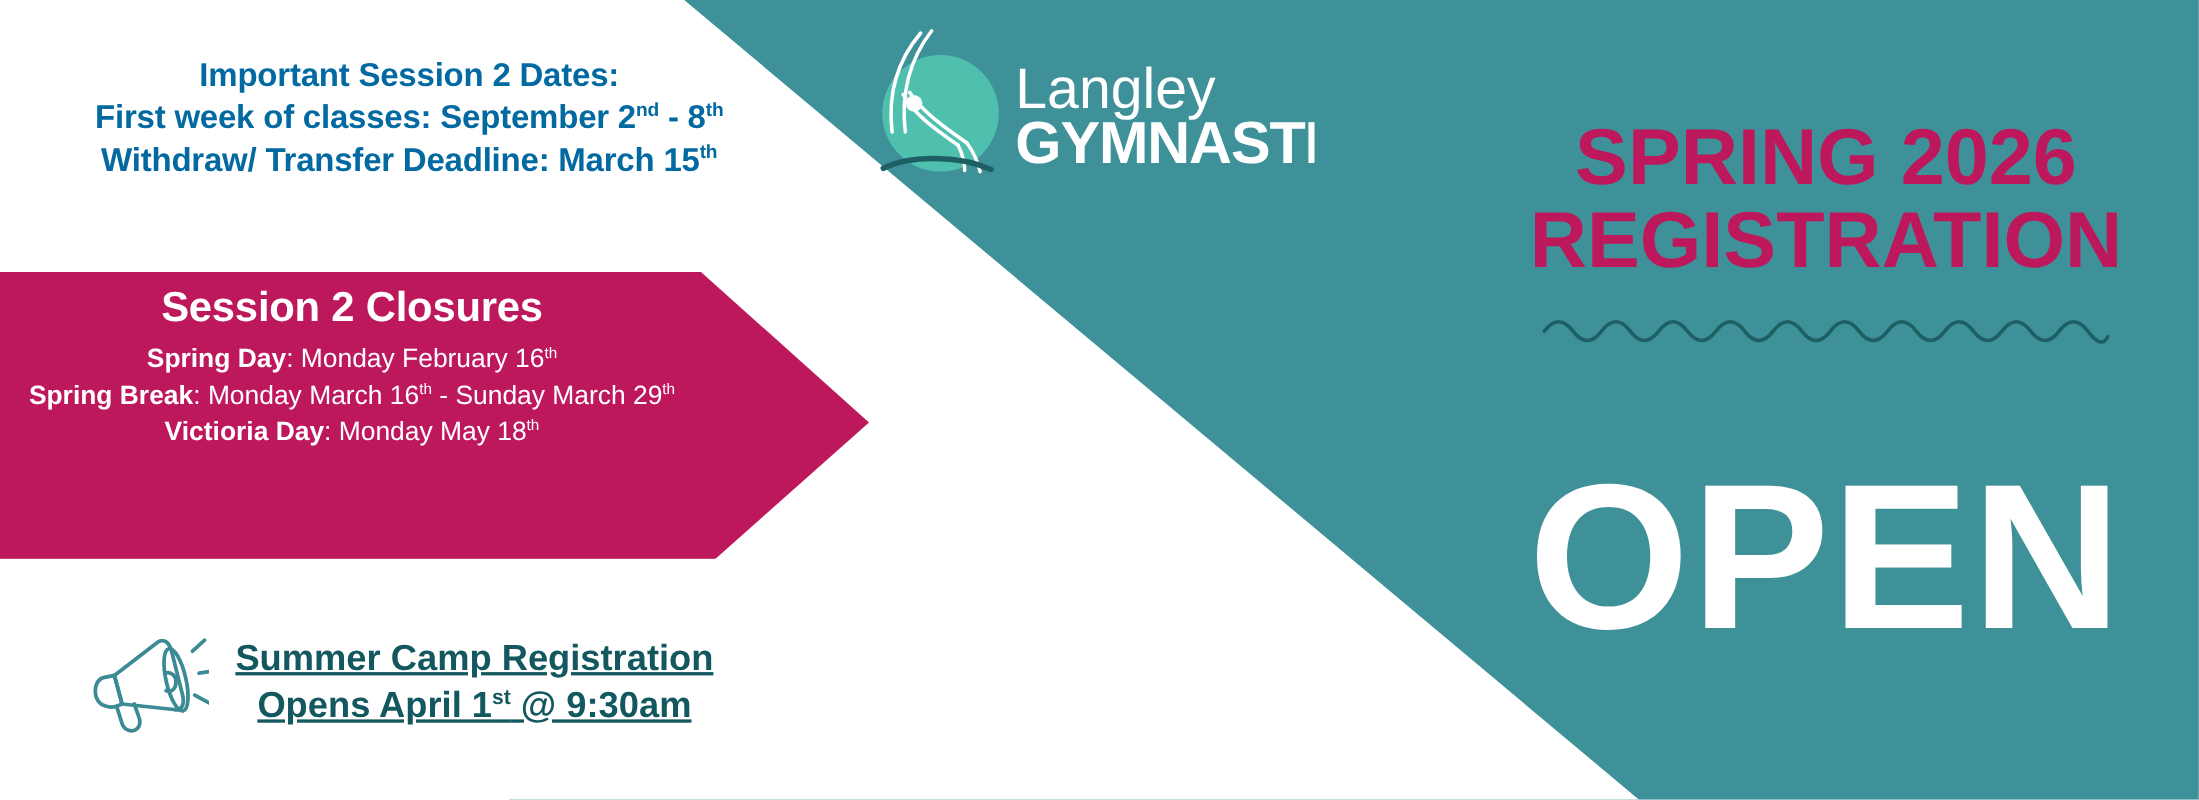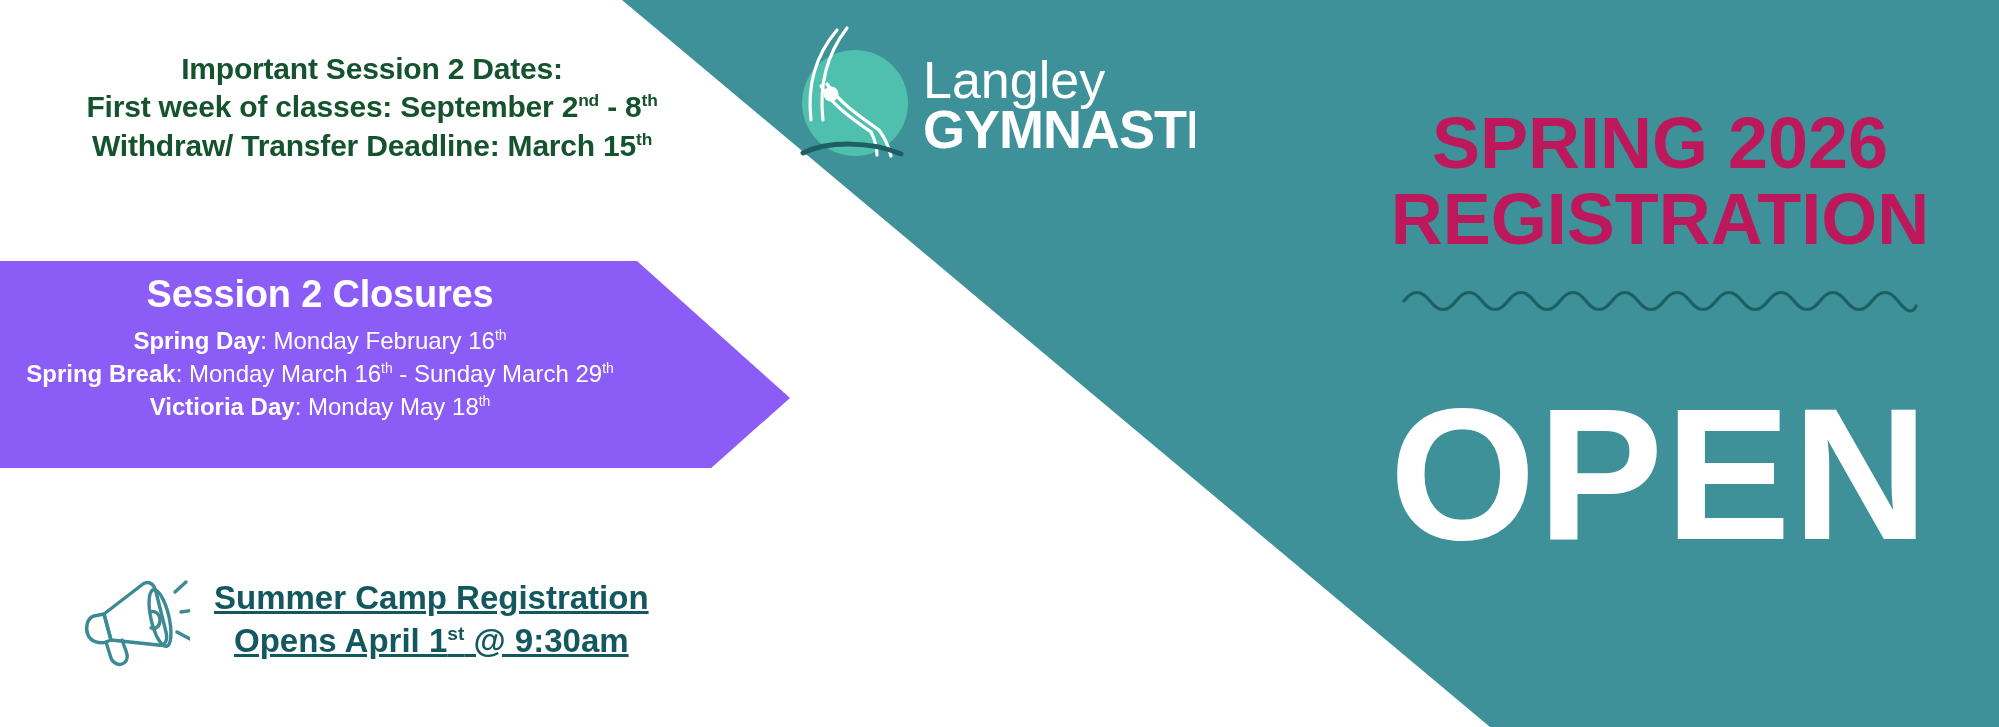--- a/index.html
+++ b/index.html
@@ -22,34 +22,34 @@
   #logo{
     position:absolute; left:775px; top:8px;
     width:420px; height:160px; z-index:3;
   }
   #logo svg{ display:block; }
 
   
   #important-dates{
     position:absolute; left:0; top:50px; width:700px;
     text-align:center; z-index:4;
-    color:#14532d;
+    color:#0369a1;
     font-weight:bold;
     line-height:1.28;
     padding-left:44px;
   }
   #important-dates .ln{ font-size:30px; letter-spacing:-0.2px; white-space:nowrap;}
   #important-dates .ln.l1{ font-size:30px; }
   sup{ font-size:.58em; vertical-align:super; line-height:0; }
 
   
   #closures-banner{
-    position:absolute; left:0; top:261px;
-    width:790px; height:207px; z-index:4;
-    background:#8b5cf6;
+    position:absolute; left:0; top:247px;
+    width:790px; height:261px; z-index:4;
+    background:#be185d;
     clip-path: polygon(0 0, 637px 0, 790px 137px, 637px 273px, 0 273px);
     padding-top:12px;
   }
   #closures-title{
     text-align:center; color:#ffffff; font-weight:bold;
     font-size:38px; padding-right:150px; letter-spacing:-0.2px;
     line-height:1.15;
   }
   #closures-list{
     margin-top:7px; text-align:center; padding-right:150px;
@@ -74,21 +74,21 @@
   #registration-block{
     position:absolute; left:1330px; top:105px; width:660px;
     z-index:4; text-align:center; color:#be185d;
   }
   #registration-block .hdl{
     font-size:72px; font-weight:bold; line-height:1.06;
     letter-spacing:0px;
   }
   #wave-divider{ margin-top:26px; }
   #open-word{
-    position:absolute; left:1330px; top:380px; width:660px;
+    position:absolute; left:1330px; top:412px; width:660px;
     z-index:4; text-align:center; color:#ffffff;
     font-size:188px; font-weight:bold; line-height:1; letter-spacing:2px;
   }
 </style>
 </head>
 <body>
 
 <div id="teal-panel"></div>
 
 <div id="logo">

